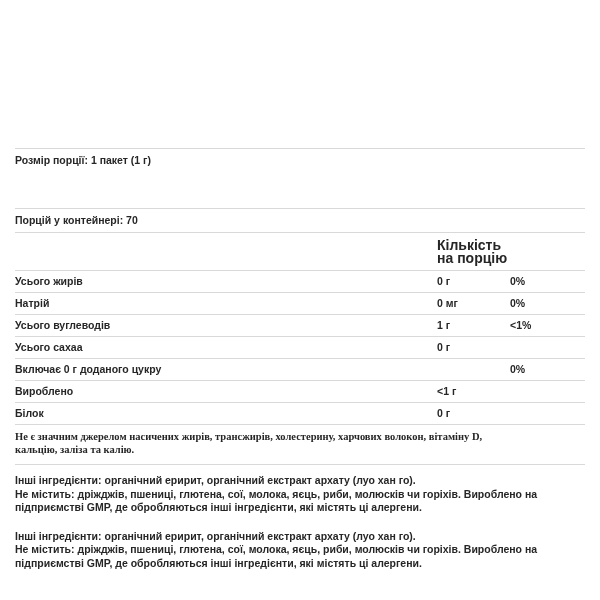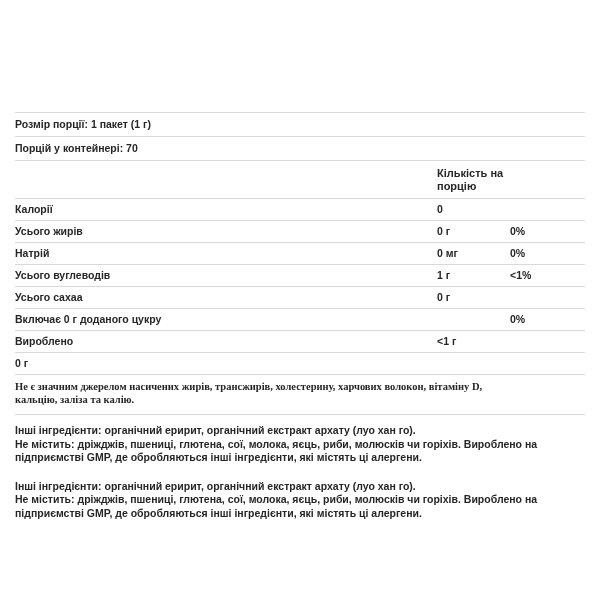--- a/index.html
+++ b/index.html
@@ -20,30 +20,31 @@
     position: absolute;
     top: 112px;
     left: 15px;
     width: 570px;
   }
   .meta-row {
     border-top: 1px solid #d9d9d9;
     padding: 5px 0 5px;
     font-size: 10.5px;
     line-height: 13px;
+    margin-top: 36px;
   }
   .grid-row {
     display: grid;
     grid-template-columns: 1fr 73px 75px;
     align-items: start;
   }
   .header-row {
     border-top: 1px solid #d9d9d9;
     padding: 6px 0 5px;
-    font-size: 11px;
+    font-size: 14px;
     line-height: 13px;
   }
   .data-row {
     border-top: 1px solid #d9d9d9;
     padding: 4px 0 4px;
     font-size: 10.5px;
     line-height: 13px;
   }
   .note {
     border-top: 1px solid #d9d9d9;
@@ -77,25 +78,20 @@
 
   <div class="meta-row">
     <span>Порцій у контейнері: 70</span>
   </div>
 
   <div class="grid-row header-row">
     <span></span>
     <span>Кількість на порцію</span>
   </div>
 
-  <div class="grid-row data-row">
-    <span>Калорії</span>
-    <span>0</span>
-    <span></span>
-  </div>
 
   <div class="grid-row data-row">
     <span>Усього жирів</span>
     <span>0 г</span>
     <span>0%</span>
   </div>
 
   <div class="grid-row data-row">
     <span>Натрій</span>
     <span>0 мг</span>
@@ -120,20 +116,21 @@
     <span>0%</span>
   </div>
 
   <div class="grid-row data-row">
     <span>Вироблено</span>
     <span>&lt;1 г</span>
     <span></span>
   </div>
 
   <div class="grid-row data-row">
+    <span>Білок</span>
     <span>0 г</span>
     <span></span>
   </div>
 
   <div class="note">
     <span class="note-text">Не є значним джерелом насичених жирів, трансжирів, холестерину, харчових волокон, вітаміну D, кальцію, заліза та калію.</span>
   </div>
 
   <div class="paragraph">
     <div>Інші інгредієнти: органічний еририт, органічний екстракт архату (луо хан го).</div>

